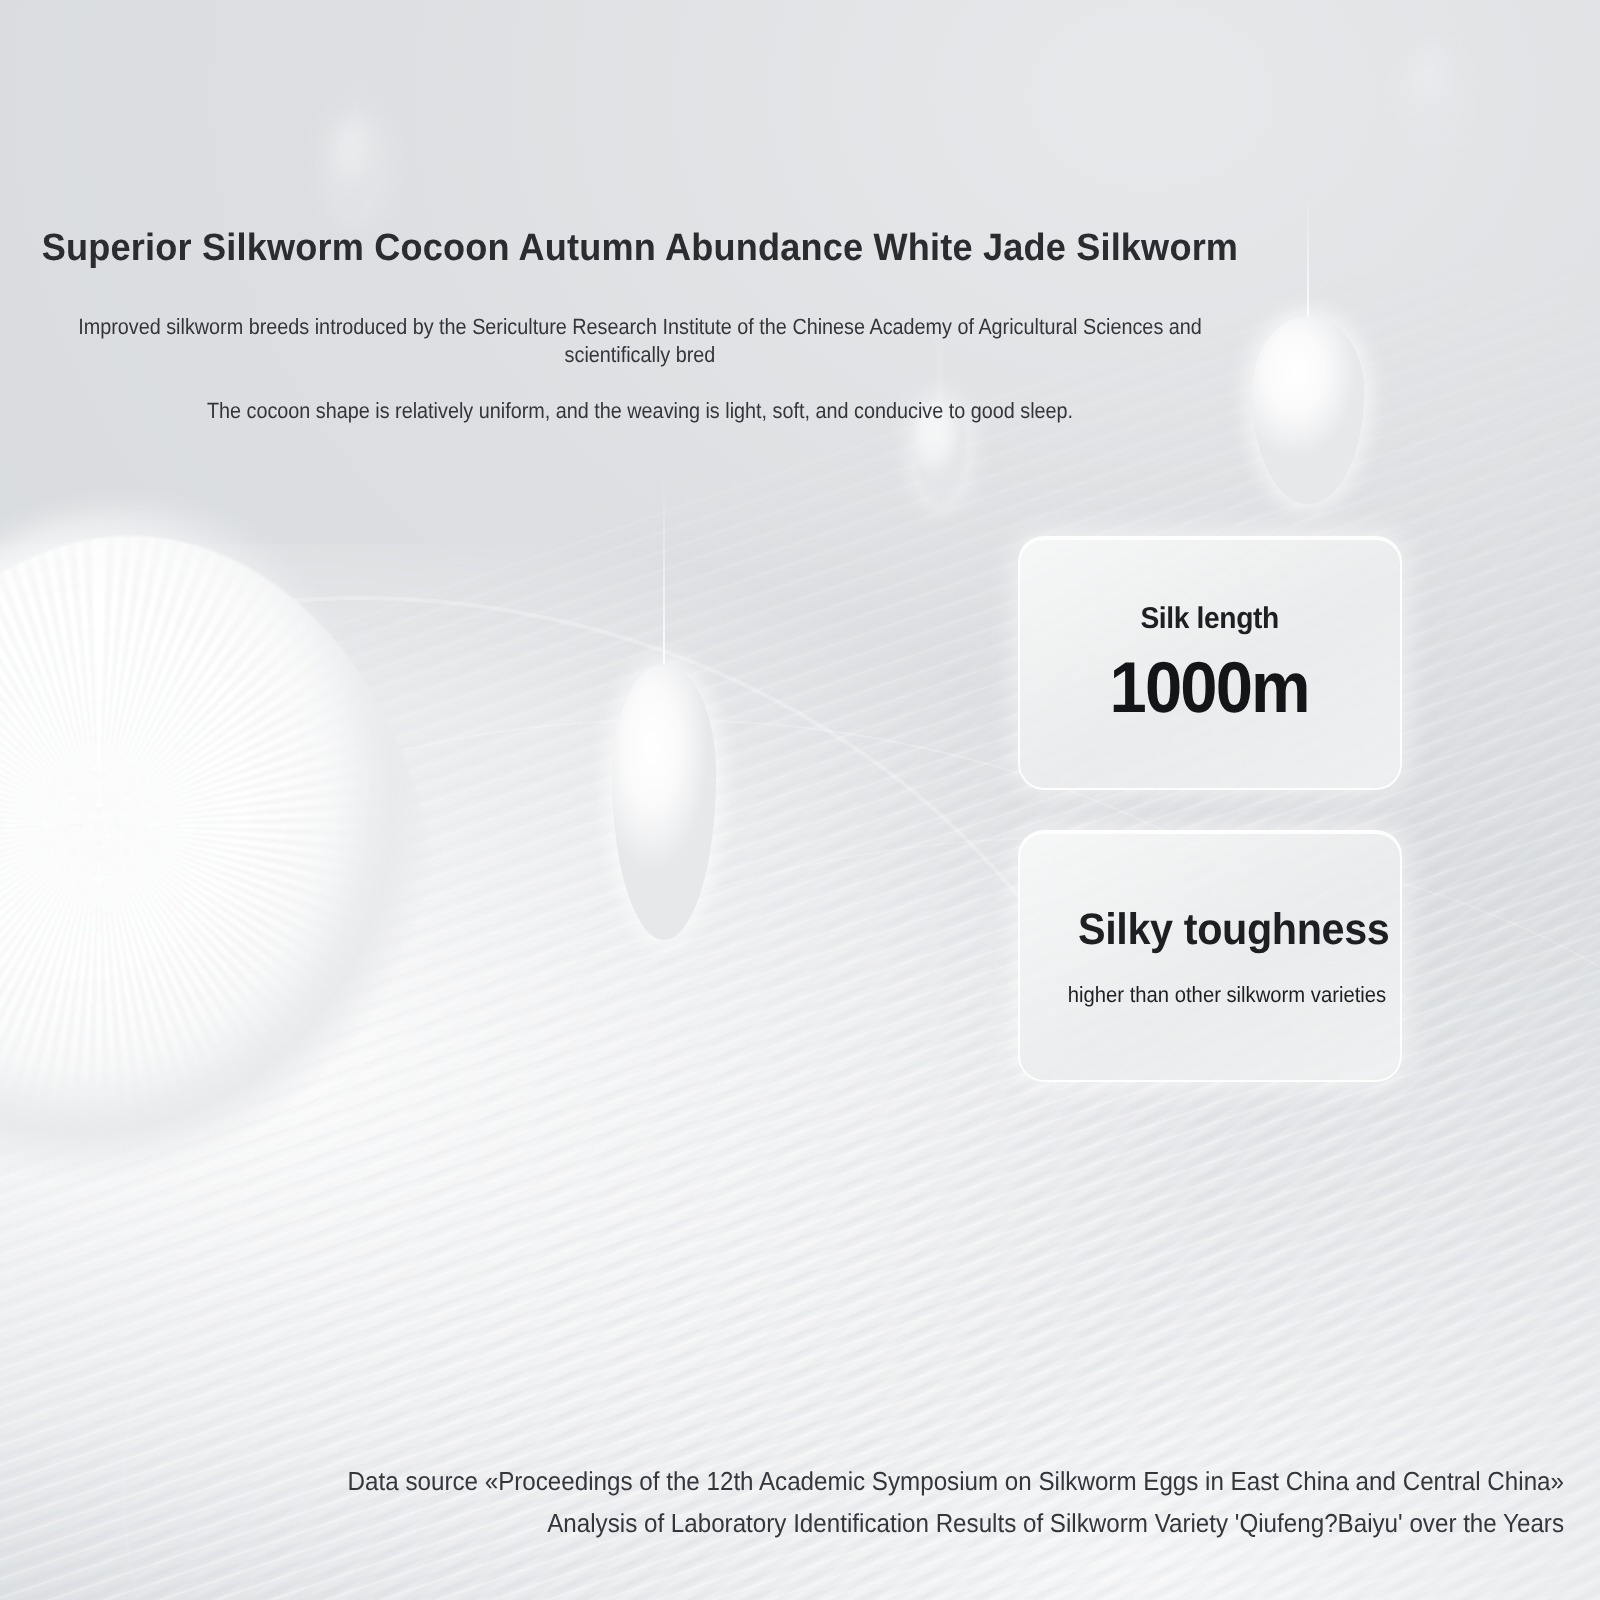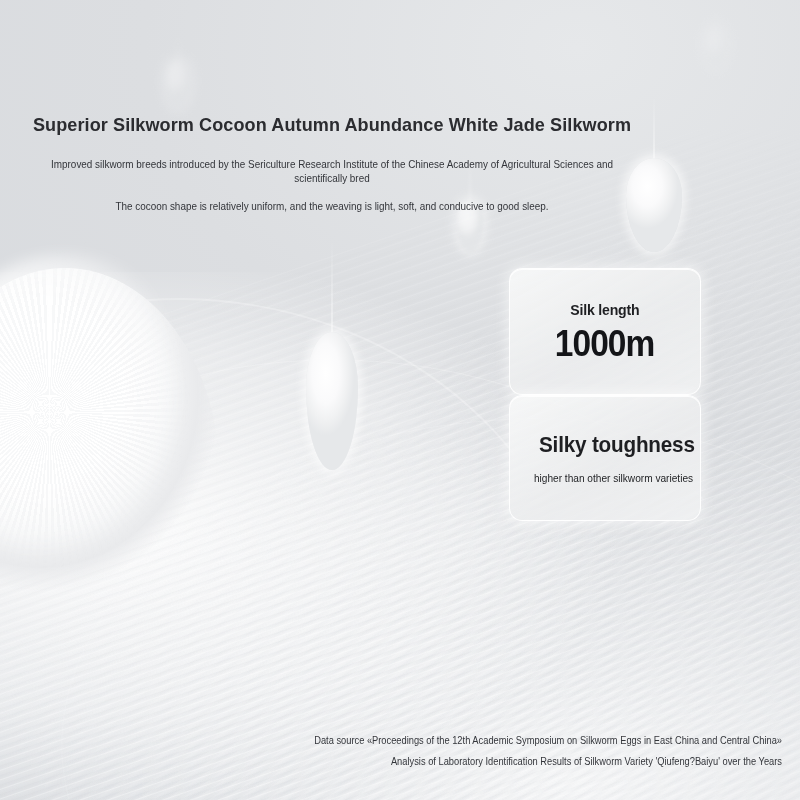--- a/index.html
+++ b/index.html
@@ -106,21 +106,21 @@
   #cocoon-faint{left:166px;top:30px;width:24px;height:78px;opacity:.40;filter:blur(3.2px);}
   #cocoon-faint .thread{top:0;height:30px;}
   #cocoon-faint .pod{top:30px;height:48px;}
 
   
   #cocoon-ghost{left:705px;top:0px;width:22px;height:68px;opacity:.22;filter:blur(4px);}
   #cocoon-ghost .thread{top:0;height:26px;}
   #cocoon-ghost .pod{top:26px;height:42px;}
 
   
-  .copy{position:absolute;left:12px;top:0;width:640px;}
+  .copy{position:absolute;left:0;top:0;width:640px;}
   .headline{
     margin:0;padding:112px 0 0 0;
     text-align:center;
     font-family:"Liberation Sans Narrow","Liberation Sans",sans-serif;
     font-size:19px;font-weight:600;letter-spacing:.1px;line-height:25px;
     color:#2b2c30;
     transform:scaleX(.95);transform-origin:50% 50%;
   }
   .sub{
     margin:0;text-align:center;
@@ -136,21 +136,21 @@
   .card{
     position:relative;width:192px;border-radius:13px;
     background:linear-gradient(150deg, rgba(248,249,249,.90) 0%, rgba(236,237,238,.88) 55%, rgba(240,241,242,.90) 100%);
     border:1.6px solid rgba(255,255,255,.92);
     box-shadow:0 0 14px 2px rgba(255,255,255,.55), inset 0 1px 0 rgba(255,255,255,.85);
     display:flex;flex-direction:column;align-items:center;justify-content:center;
     text-align:center;
     box-sizing:border-box;
   }
   #card-cleanliness{height:128px;margin-bottom:22px;}
-  #card-silk-length{height:127px;}
+  #card-silk-length{height:127px;margin-bottom:20px;}
   #card-toughness{height:126px;align-items:flex-end;}
 
   .card .big{
     font-family:"Liberation Sans Narrow","Liberation Sans",sans-serif;
     color:#1e1f22;letter-spacing:-.2px;
     transform:scaleX(.94);transform-origin:50% 50%;
   }
   .card .small{
     font-family:"Liberation Sans Narrow","Liberation Sans",sans-serif;
     color:#1e1f22;
@@ -166,21 +166,21 @@
     margin-top:4px;transform:scaleX(.93);transform-origin:50% 50%;
   }
 
   #card-toughness .big{font-size:22px;font-weight:600;line-height:27px;}
   #card-toughness .small{font-size:11px;font-weight:400;line-height:15px;margin-top:13px;}
 
   
   .footer{
     position:absolute;left:0;top:730px;width:782px;text-align:right;
     font-family:"Liberation Sans Narrow","Liberation Sans",sans-serif;
-    font-size:10px;color:#34363b;line-height:21px;
+    font-size:13px;color:#34363b;line-height:21px;
   }
   .footer div{transform:scaleX(.93);transform-origin:100% 50%;}
 </style>
 </head>
 <body>
 
 <div id="stage">
 
   <div class="silk-field">
     <div class="silk-wash"></div>

